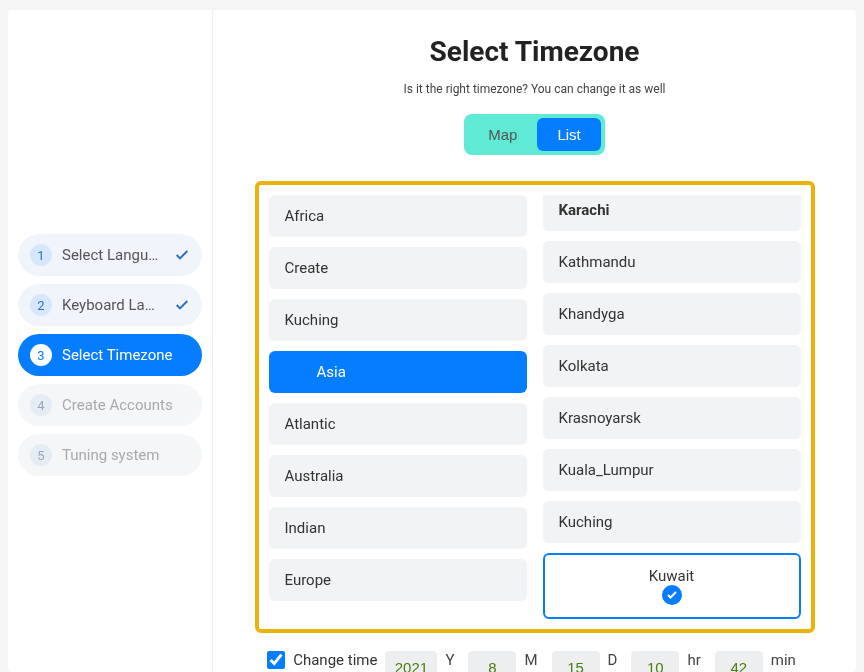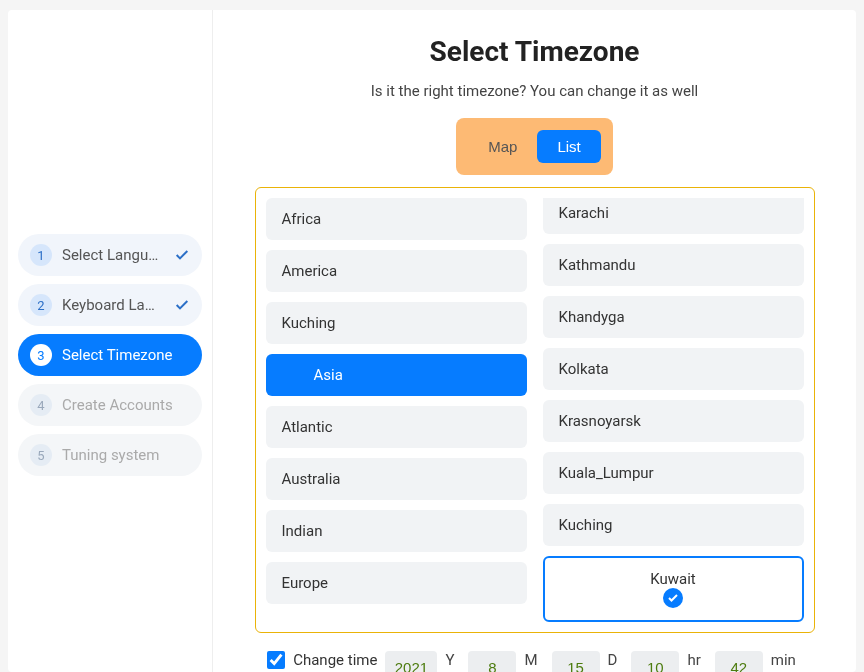--- a/index.html
+++ b/index.html
@@ -60,44 +60,44 @@
   .step-check svg { width: 100%; height: 100%; }
 
   .main {
     flex: 1;
     padding: 25px 20px 10px 20px;
     display: flex;
     flex-direction: column;
     align-items: center;
   }
   .title { font-size: 28px; font-weight: 700; color: #222; margin-bottom: 14px; }
-  .subtitle { font-size: 15px; color: #444; margin-bottom: 18px; }
+  .subtitle { font-size: 12px; color: #444; margin-bottom: 18px; }
 
   .toggle {
     display: flex;
-    background: #fdba74;
+    background: #5eead4;
     border-radius: 8px;
-    padding: 12px;
-    margin-bottom: 12px;
+    padding: 4px;
+    margin-bottom: 26px;
   }
   .toggle-btn {
     padding: 8px 20px;
     border: none;
     background: transparent;
     font-size: 15px;
     color: #555;
     border-radius: 6px;
     cursor: pointer;
   }
   .toggle-btn.active { background: #067cff; color: #fff; }
 
   .zone-wrap {
     display: flex;
     gap: 16px;
-    border: 1px solid #eab308;
+    border: 4px solid #eab308;
     border-radius: 6px;
     padding: 10px;
     width: 560px;
   }
   .col {
     display: flex;
     flex-direction: column;
     gap: 10px;
     flex: 1;
   }
@@ -121,21 +121,21 @@
     color: #333;
     flex-direction: column;
   }
   .zone-check {
     width: 20px; height: 20px; border-radius: 50%;
     background: #067cff; color: #fff;
     display: flex; align-items: center; justify-content: center;
     font-size: 12px;
   }
   .zone-check svg { width: 12px; height: 12px; }
-  .col.right .zone-item:first-child { margin-top: -6px; }
+  .col.right .zone-item:first-child { margin-top: -6px; font-weight: bold; }
 
   .time-row {
     display: flex;
     align-items: flex-start;
     gap: 8px;
     margin-top: 18px;
     font-size: 15px;
     color: #333;
   }
   .chk {
@@ -198,21 +198,21 @@
     <div class="subtitle">Is it the right timezone? You can change it as well</div>
 
     <div class="toggle">
       <button class="toggle-btn">Map</button>
       <button class="toggle-btn active">List</button>
     </div>
 
     <div class="zone-wrap">
       <div class="col">
         <div class="zone-item">Africa</div>
-        <div class="zone-item">America</div>
+        <div class="zone-item">Create</div>
         <div class="zone-item">Kuching</div>
         <div class="zone-item selected-cont">Asia</div>
         <div class="zone-item">Atlantic</div>
         <div class="zone-item">Australia</div>
         <div class="zone-item">Indian</div>
         <div class="zone-item">Europe</div>
       </div>
       <div class="col right">
         <div class="zone-item city">Karachi</div>
         <div class="zone-item city">Kathmandu</div>

